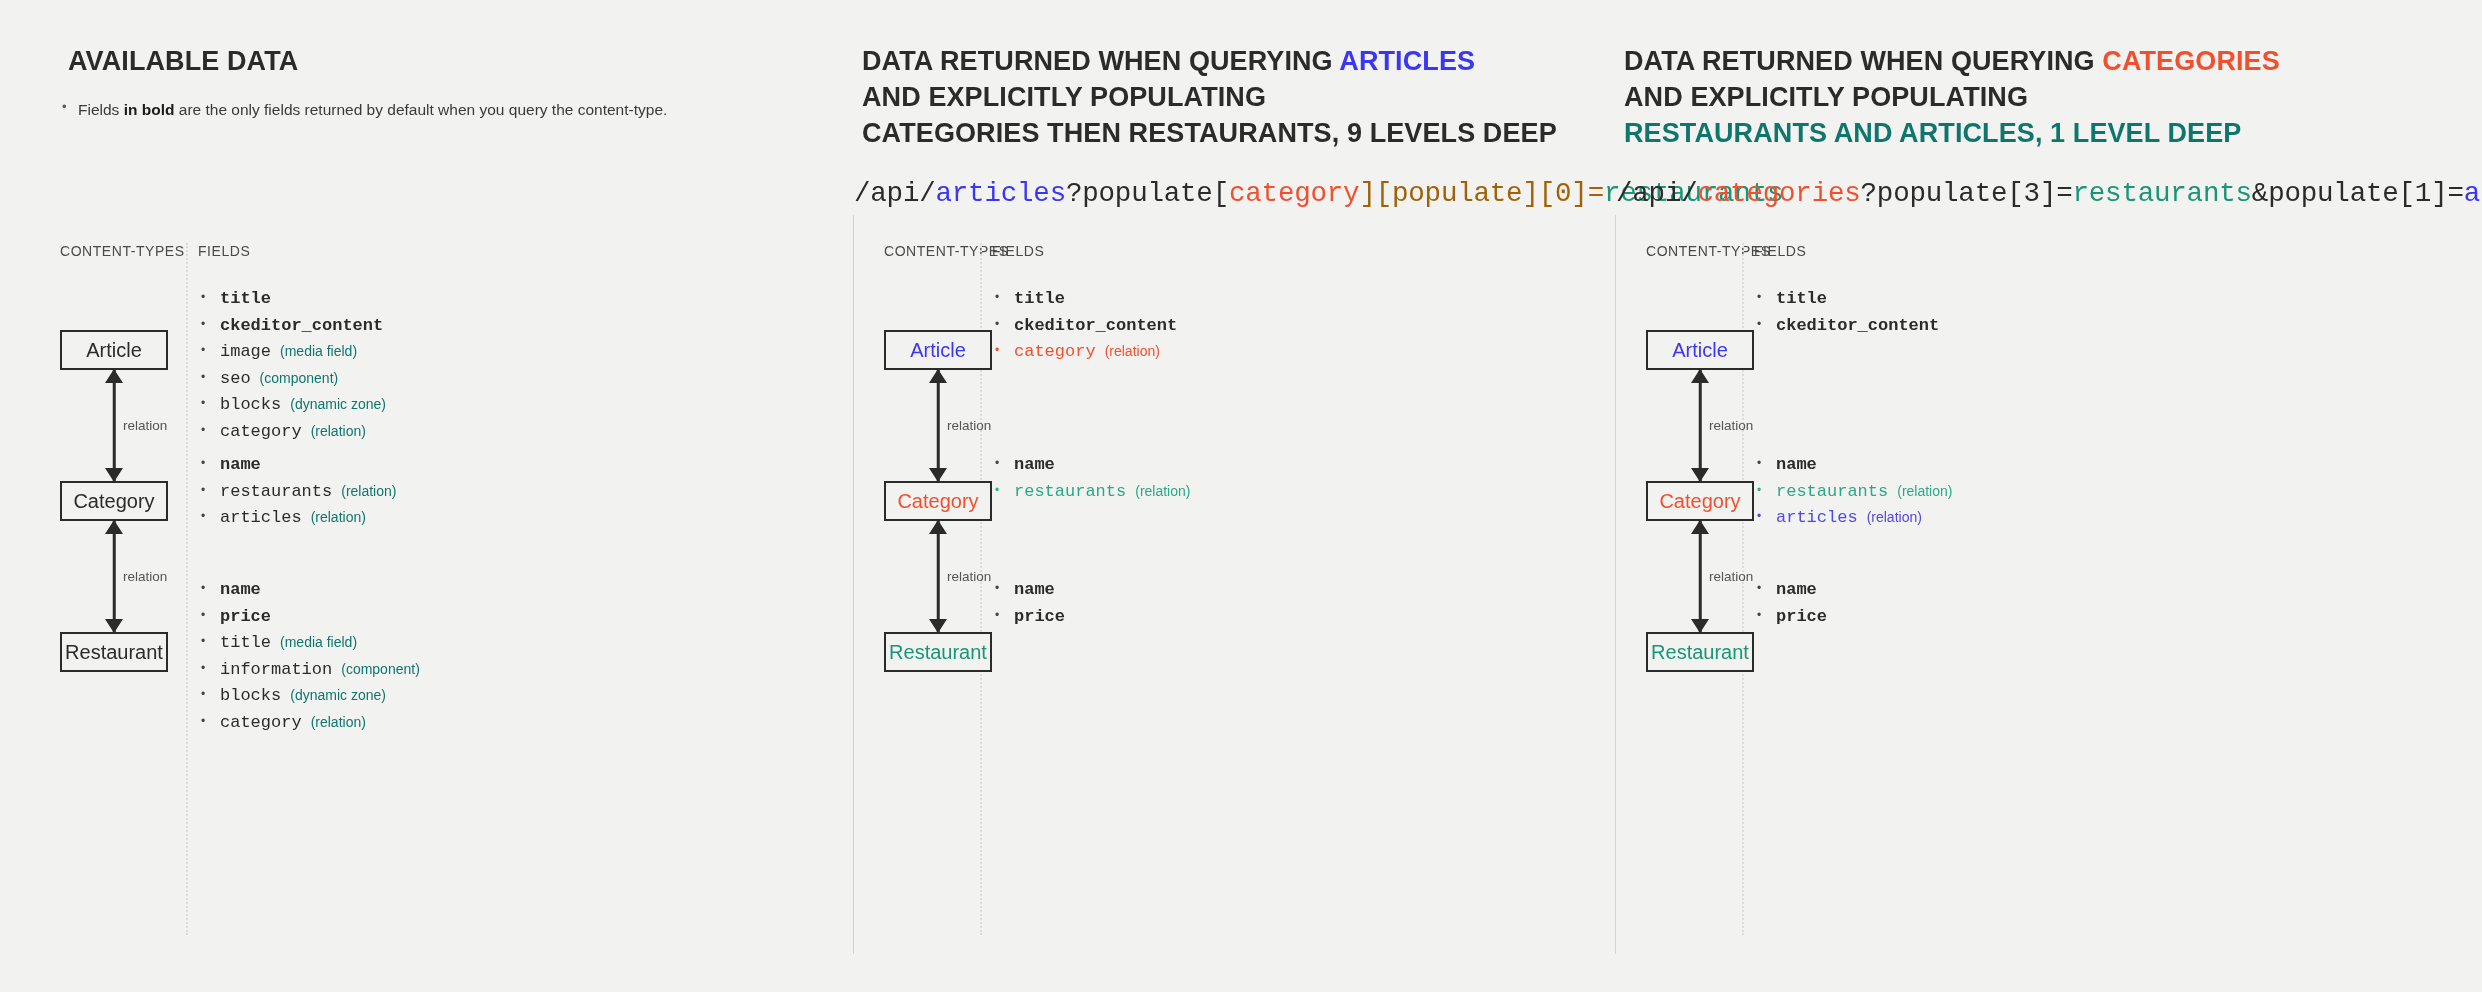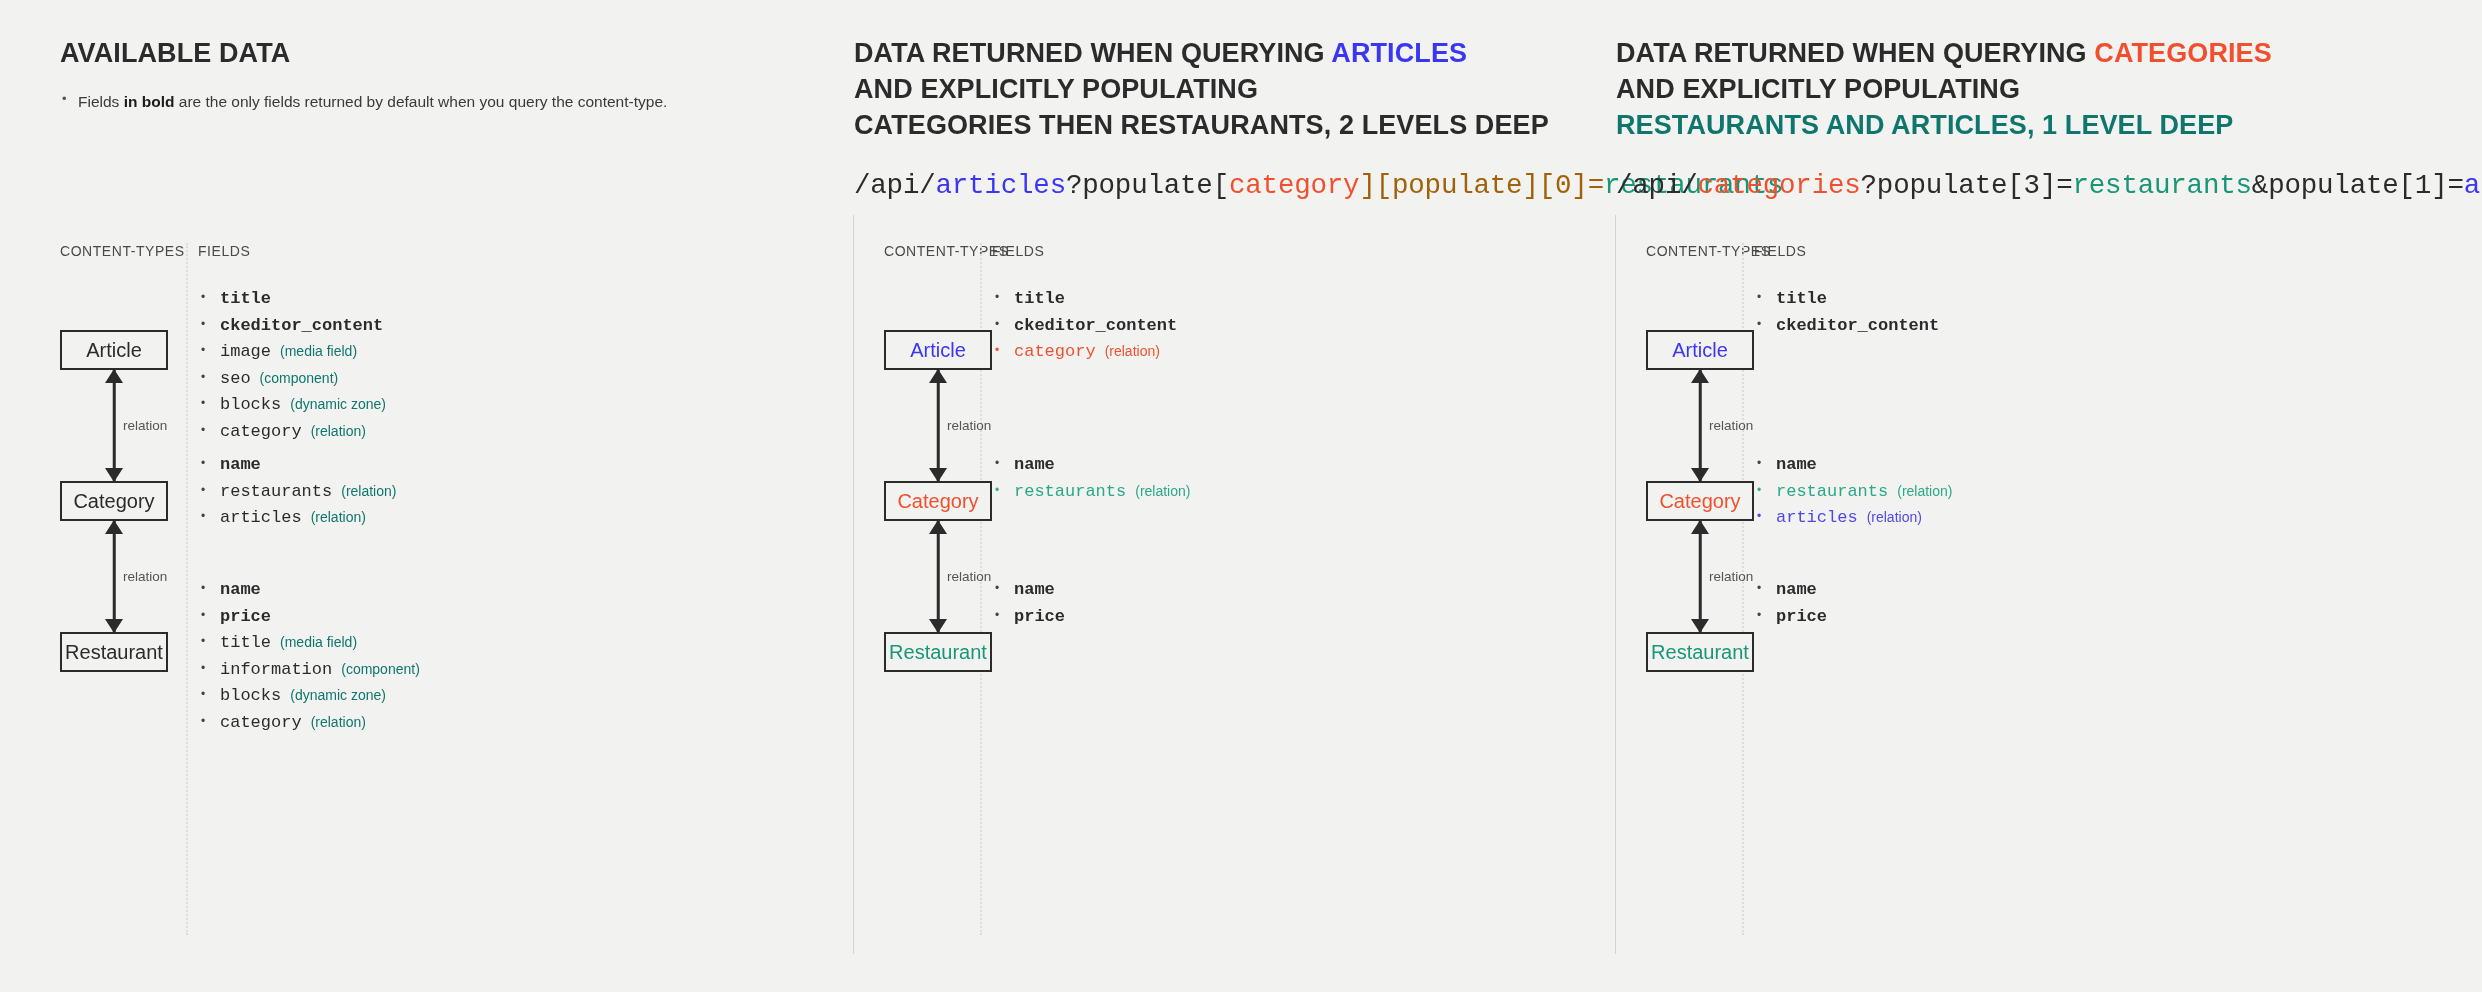--- a/index.html
+++ b/index.html
@@ -21,21 +21,21 @@
     position:absolute;top:215px;bottom:38px;width:1px;
     background:#d3d3d1;
   }
   
   .head{position:absolute;left:0;top:0;}
   .p1 .head{left:60px;top:36px;}
   .p2 .head{left:0px;top:36px;}
   .p3 .head{left:0px;top:36px;}
   h1.title{
     font-size:27px;font-weight:bold;letter-spacing:.1px;
-    margin:0;color:#1c1c1c;line-height:1.33;
+    margin:8px;color:#1c1c1c;line-height:1.33;
     font-family:"Liberation Sans", sans-serif;
   }
   .notes{margin:18px 0 0 0;padding:0;list-style:none;}
   .notes li{
     font-size:15.5px;line-height:1.5;color:#3a3a3a;
     position:relative;padding-left:18px;
   }
   .notes li::before{
     content:"\2022";position:absolute;left:2px;top:-1px;
     font-size:13px;color:#555;
@@ -181,21 +181,21 @@
           </ul>
         </div>
       </div>
       <div class="panel-sep" style="right: 0px;"></div>
     </div>
     <div class="panel p2">
       <div class="head">
         <h1 class="title">
           <div><span style="color: rgb(43, 43, 43);">DATA RETURNED WHEN QUERYING </span><span style="color: rgb(59, 54, 244);">ARTICLES</span></div>
           <div><span style="color: rgb(43, 43, 43);">AND EXPLICITLY POPULATING</span></div>
-          <div><span style="color: rgb(43, 43, 43);">CATEGORIES THEN RESTAURANTS, 2 LEVELS DEEP</span></div>
+          <div><span style="color: rgb(43, 43, 43);">CATEGORIES THEN RESTAURANTS, 9 LEVELS DEEP</span></div>
         </h1>
         <div class="code"><span style="color: rgb(43, 43, 43);">/api/</span><span style="color: rgb(59, 54, 244);">articles</span><span style="color: rgb(43, 43, 43);">?populate[</span><span style="color: rgb(241, 80, 47);">category</span><span style="color: #a16207;">][populate][0]=</span><span style="color: rgb(25, 150, 117);">restaurants</span></div>
       </div>
       <div class="colcaps">
         <div class="cap" style="left: 30px;">CONTENT-TYPES</div>
         <div class="cap" style="left: 138px;">FIELDS</div>
       </div>
       <div class="diagram">
         <div class="dotted" style="left: 126px;"></div>
         <div class="ct-box" style="left: 30px; top: 65px; color: rgb(59, 54, 244);">Article</div>

